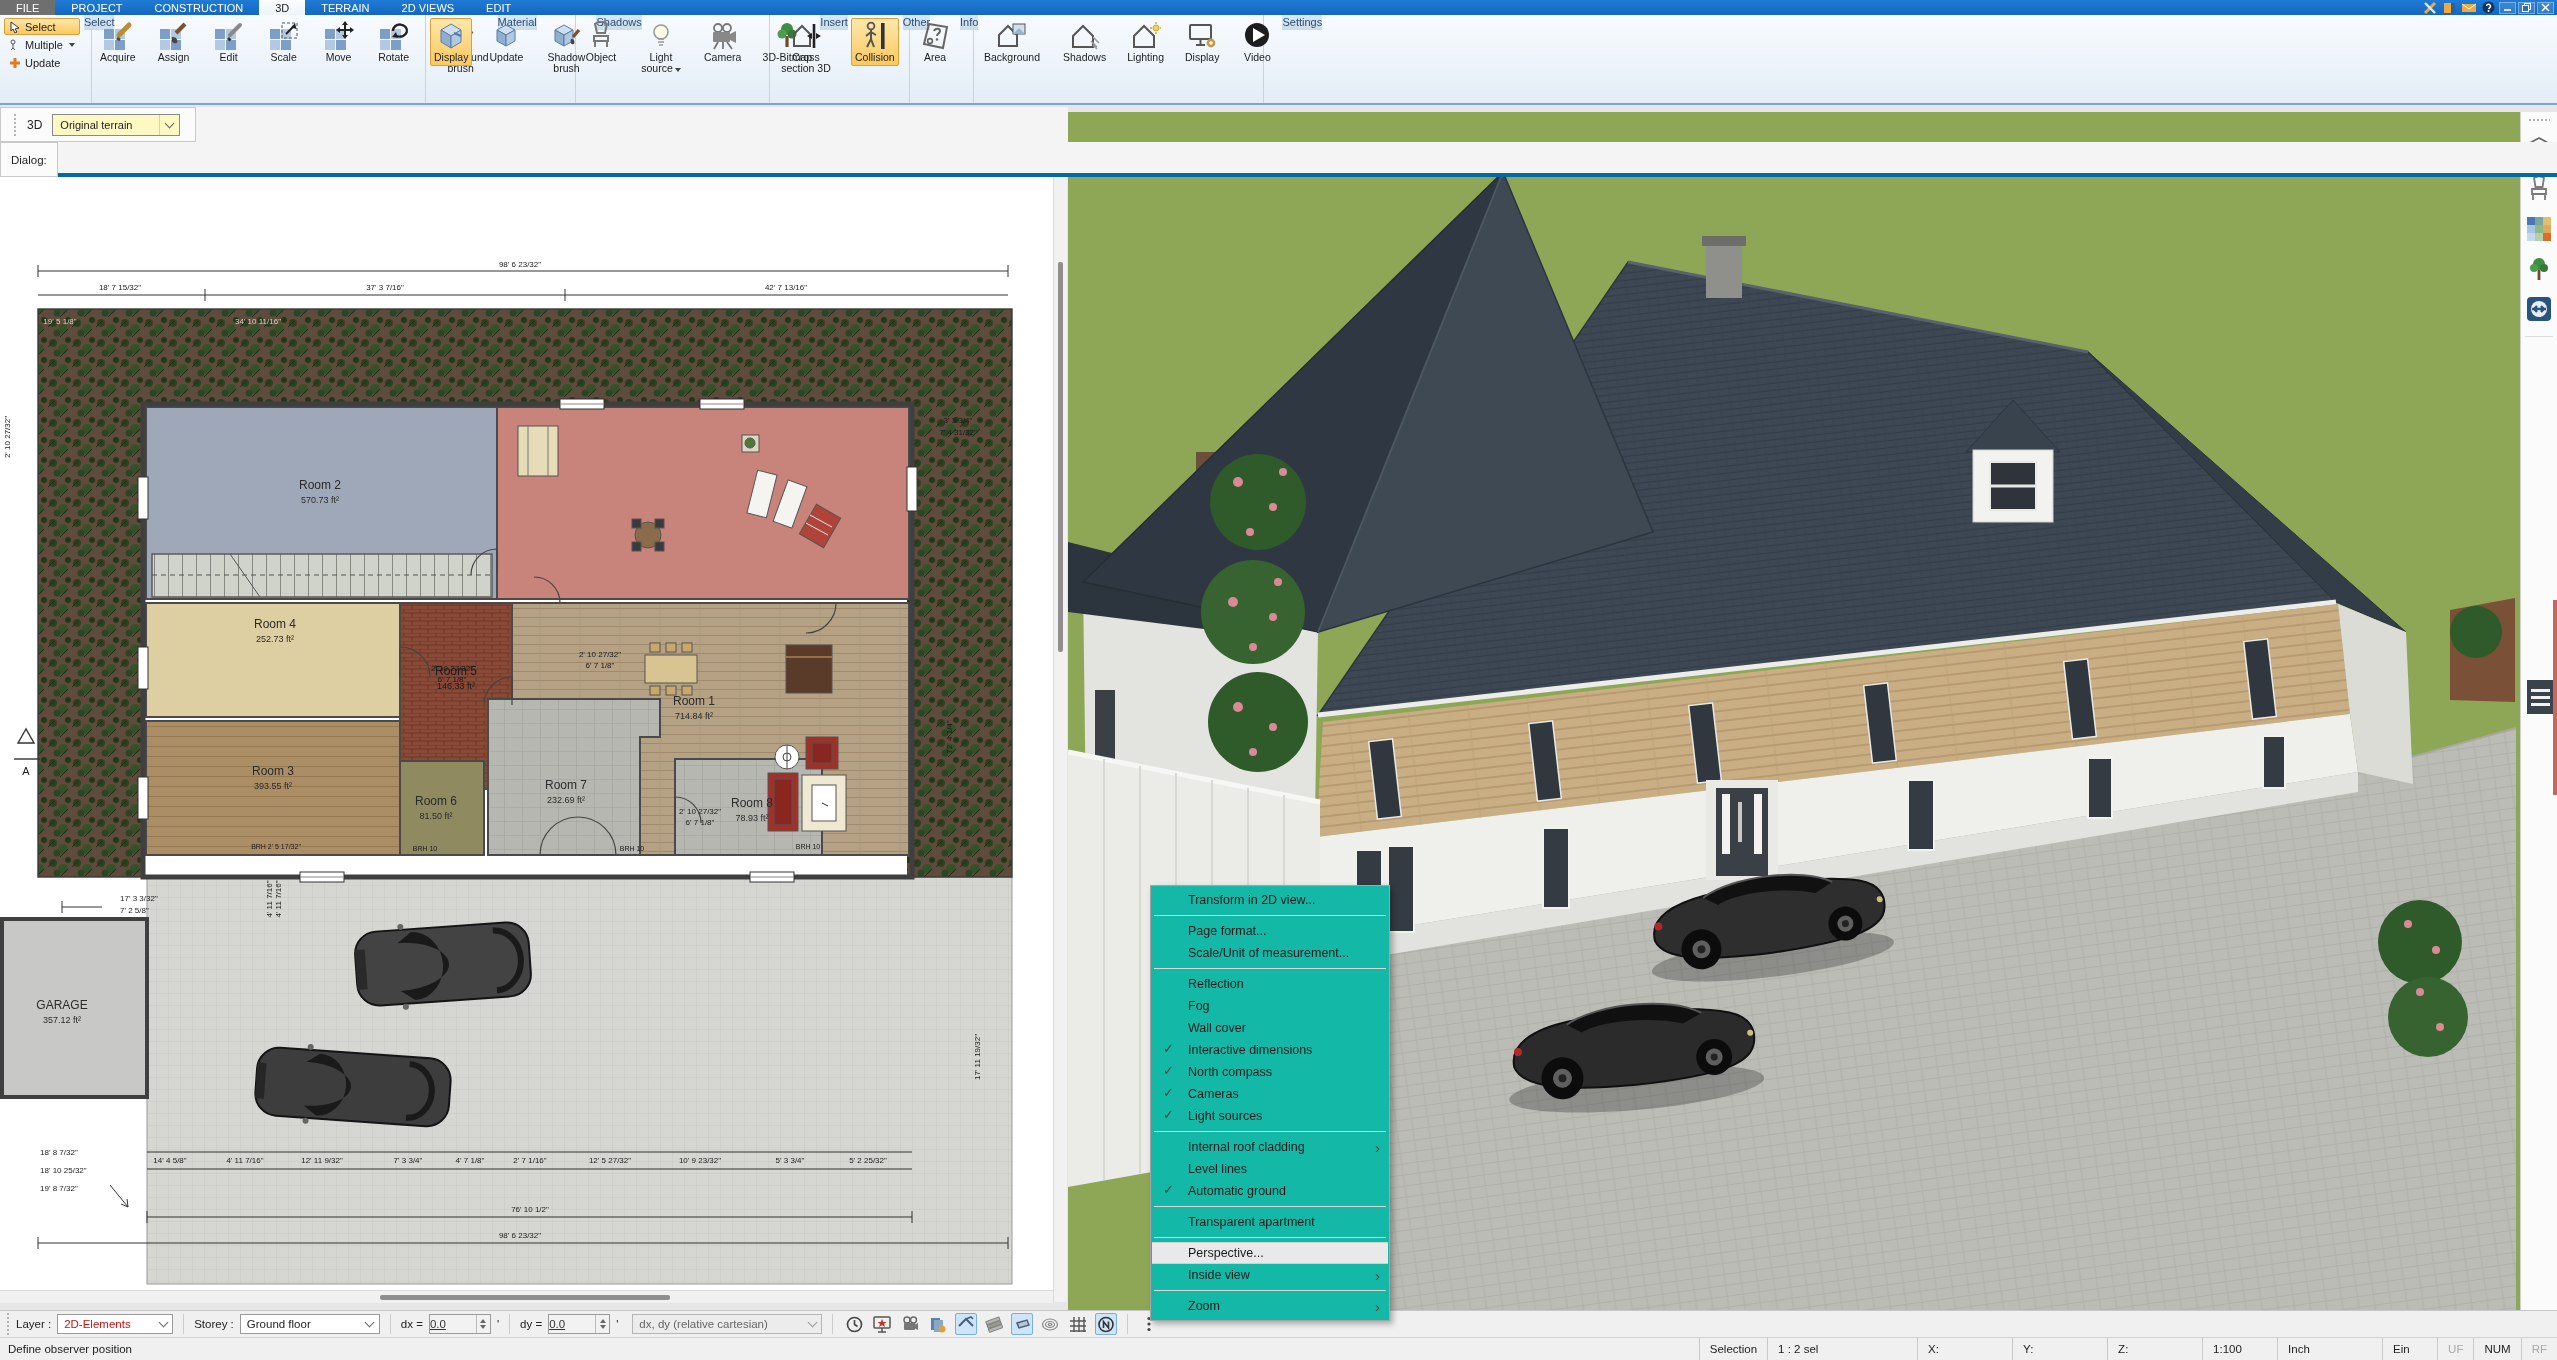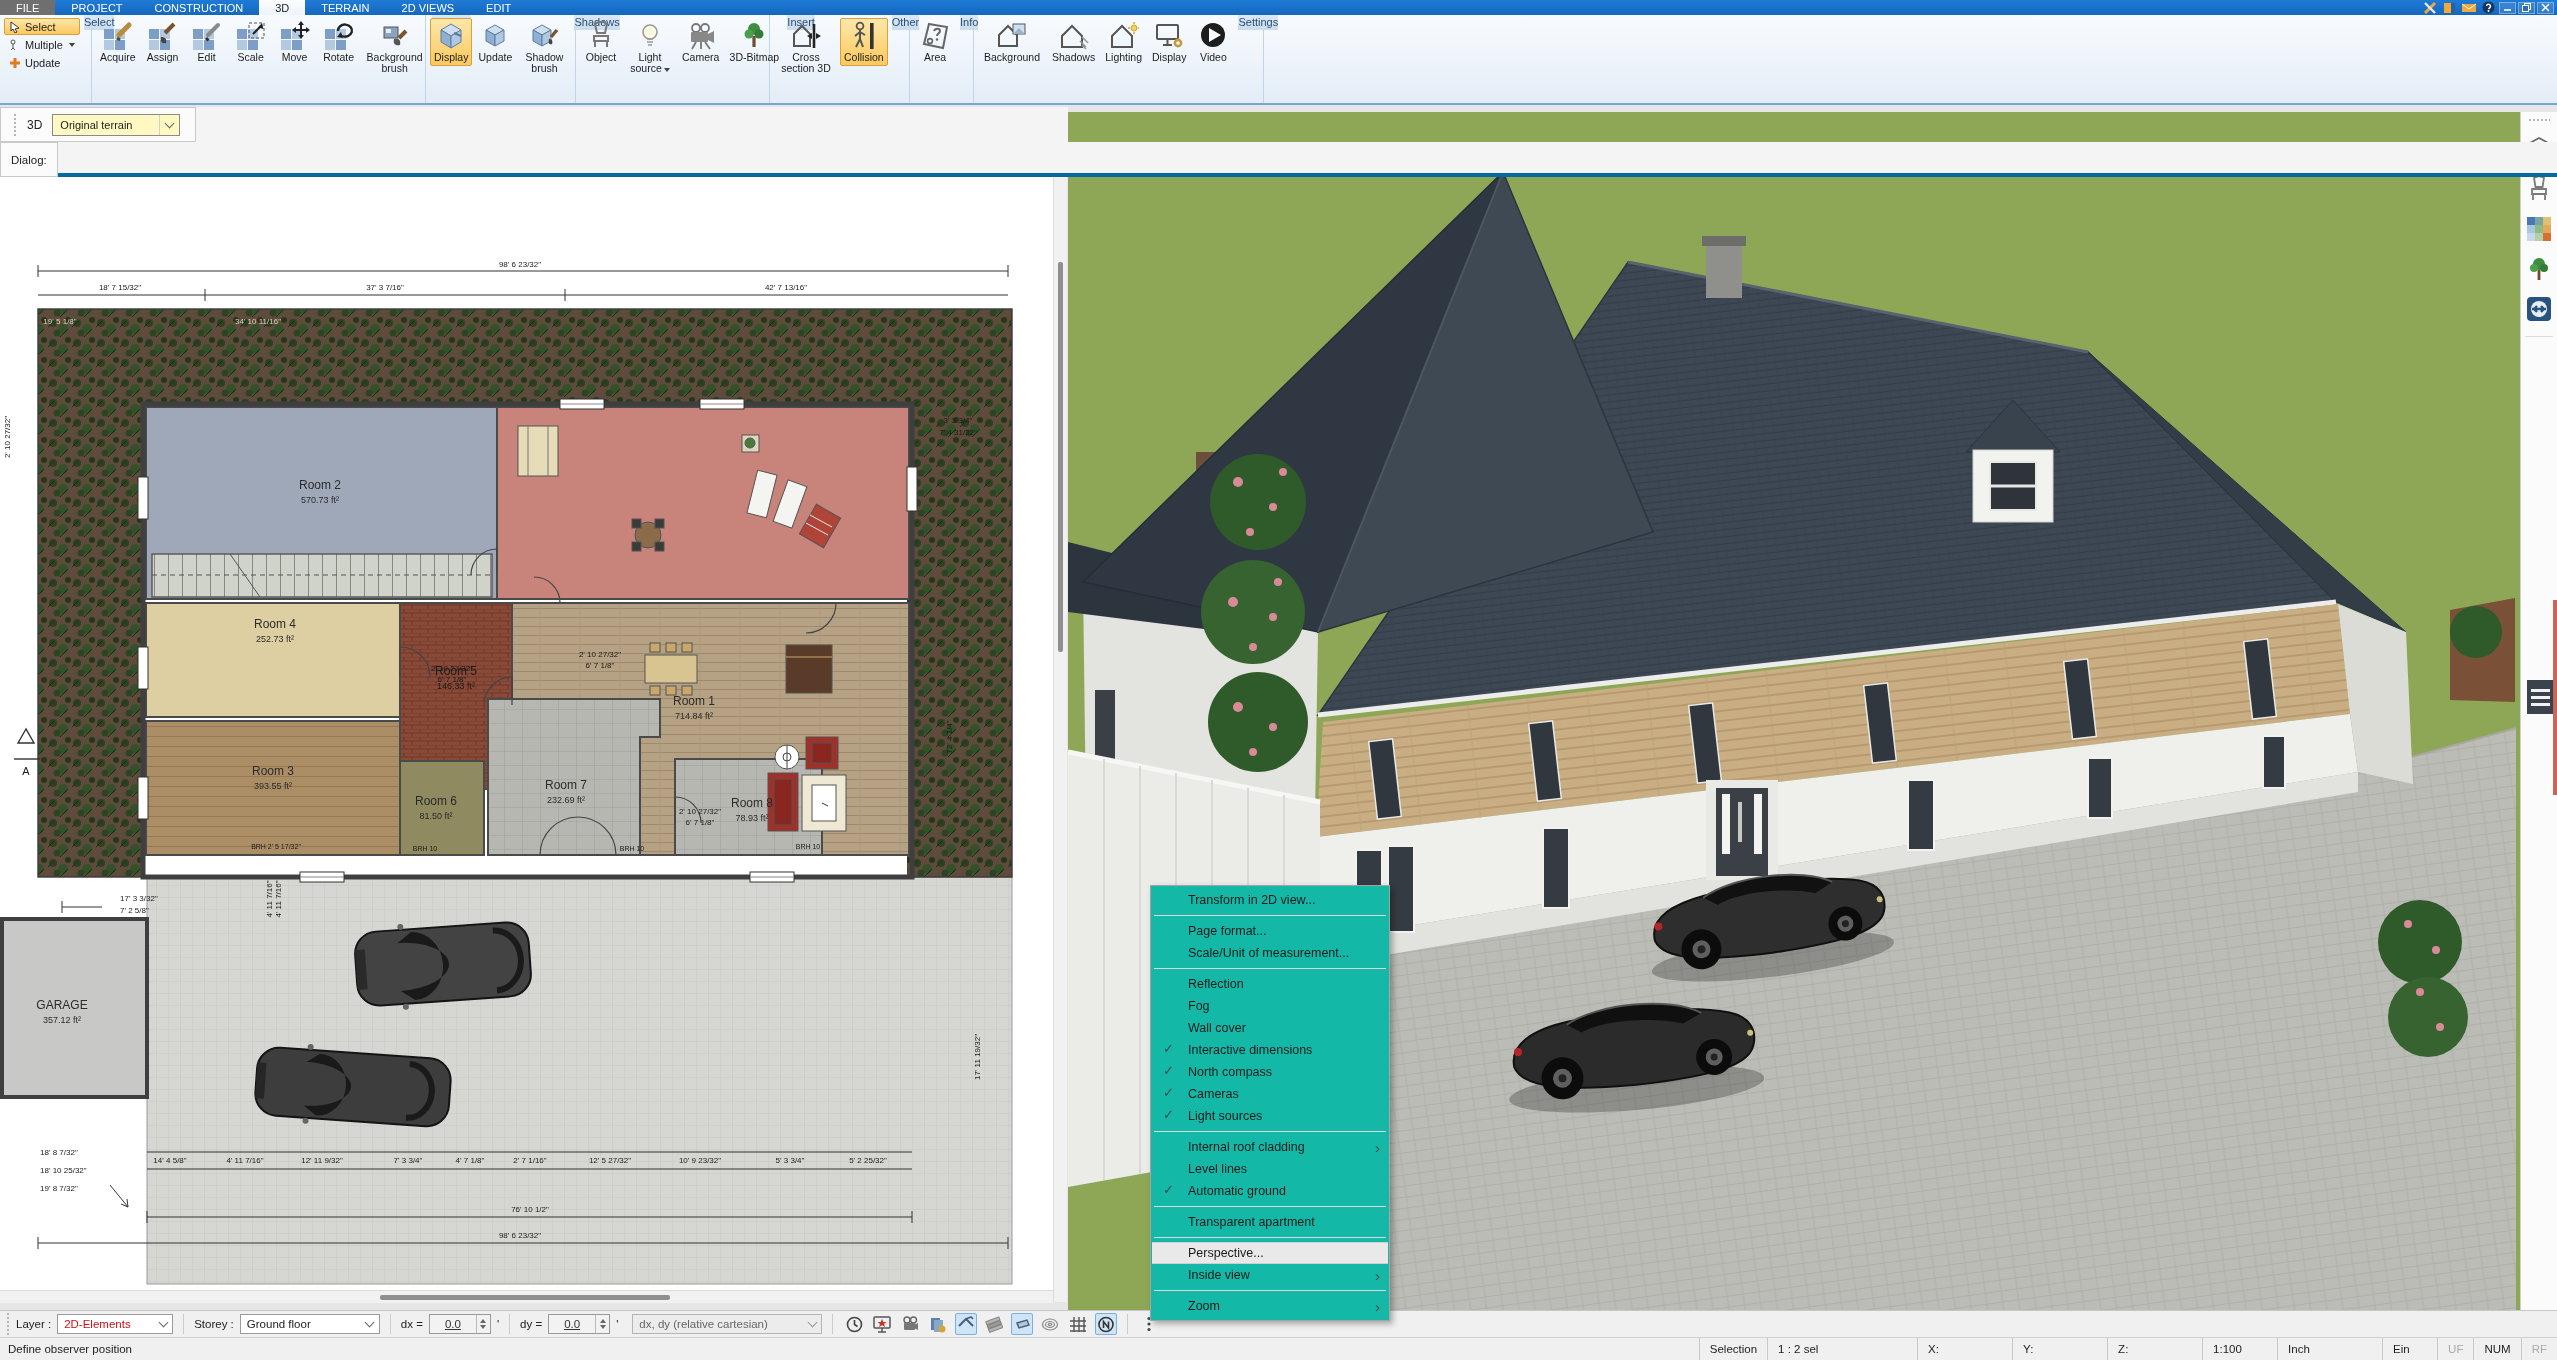--- a/index.html
+++ b/index.html
@@ -14,21 +14,21 @@
   .tab.active { background:linear-gradient(#fbfdff,#eef4fa); color:#1a1a1a; }
   .tabspacer { flex:1; }
   .quickicons { display:flex; align-items:center; gap:6px; padding-right:4px; }
   .winbtns { display:flex; align-items:center; gap:2px; padding-right:3px; }
   .winbtn { width:17px; height:12px; display:flex; align-items:center; justify-content:center; background:rgba(255,255,255,.12); border:1px solid rgba(255,255,255,.35); }
 
   
   .ribbon { position:absolute; left:0; top:15px; width:2557px; height:90px;
             background:linear-gradient(#f8fbfe,#e3edf7); border-bottom:2px solid #7aa6cf; z-index:39; display:flex; }
   .rgroup { display:flex; flex-direction:row; border-right:1px solid #c2d5e8; }
-  .gbody { flex:1; display:flex; align-items:flex-start; padding:3px 4px 0 4px; gap:2px; }
+  .gbody { flex:1; display:flex; align-items:flex-start; padding:3px 4px 0 4px; gap:13px; }
   .glabel { height:15px; font-size:11px; color:#2c4d6e; text-align:center;
             background:linear-gradient(#dce9f6,#c7dcef); line-height:15px; }
   .rbtn { display:flex; flex-direction:column; align-items:center; justify-content:flex-start;
           min-width:42px; padding:2px 3px; border:1px solid transparent; border-radius:2px; }
   .rbtn .cap { font-size:10.5px; line-height:1.08; text-align:center; margin-top:1px; color:#1c1c1c; white-space:pre-line; }
   .rbtn.on { background:linear-gradient(#fde7ab,#fbc95e); border-color:#dd9f38; }
   .ric { width:30px; height:30px; }
   .srow { display:flex; align-items:center; gap:4px; font-size:11px; height:17px; padding:0 4px; border:1px solid transparent; border-radius:2px; }
   .srow.on { background:linear-gradient(#fde7ab,#fbc95e); border-color:#dd9f38; }
   .caret { width:0; height:0; border-left:3px solid transparent; border-right:3px solid transparent; border-top:4px solid #444; display:inline-block; margin-left:2px; }
@@ -68,21 +68,21 @@
   .msep { height:1px; background:#d9d9d9; margin:4px 2px; }
 
   
   .btoolbar { position:absolute; left:0; top:1310px; width:2557px; height:27px; background:#f0f0f0; border-top:1px solid #c6c6c6;
               display:flex; align-items:center; gap:6px; padding:0 6px; z-index:45; font-size:11.5px; }
   .vsep { width:1px; height:20px; background:#cccccc; margin:0 4px; }
   .bcombo { background:#fff; border:1px solid #9a9a9a; height:20px; display:flex; align-items:center; padding-left:6px; font-size:11.5px; }
   .bcombo .cbtn { margin-left:auto; width:18px; display:flex; align-items:center; justify-content:center; }
   .red { color:#cc1111; }
   .numbox { width:62px; height:20px; background:#f2f2f2; border:1px solid #9a9a9a; display:flex; align-items:center; }
-  .numbox .val { flex:1; text-align:center; color:#333;text-decoration:underline; }
+  .numbox .val { flex:1; color:#333;text-decoration:underline; }
   .spin { width:14px; height:18px; border-left:1px solid #bbb; display:flex; flex-direction:column; align-items:center; justify-content:center; gap:2px; }
   .spin i { width:0; height:0; border-left:3px solid transparent; border-right:3px solid transparent; }
   .spin .up { border-bottom:4px solid #666; } .spin .dn { border-top:4px solid #666; }
   .tbtn { width:22px; height:22px; display:flex; align-items:center; justify-content:center; border:1px solid transparent; border-radius:2px; }
   .tbtn.on { background:#cfe4f7; border-color:#7ab0e0; }
   .graycombo { background:#ececec; color:#666; border-color:#b5b5b5;align-items:center; }
 
   
   .statusbar { position:absolute; left:0; top:1337px; width:2557px; height:23px; background:#f0f0f0; border-top:1px solid #d2d2d2;
                display:flex; align-items:center; font-size:11.5px; z-index:45; }

